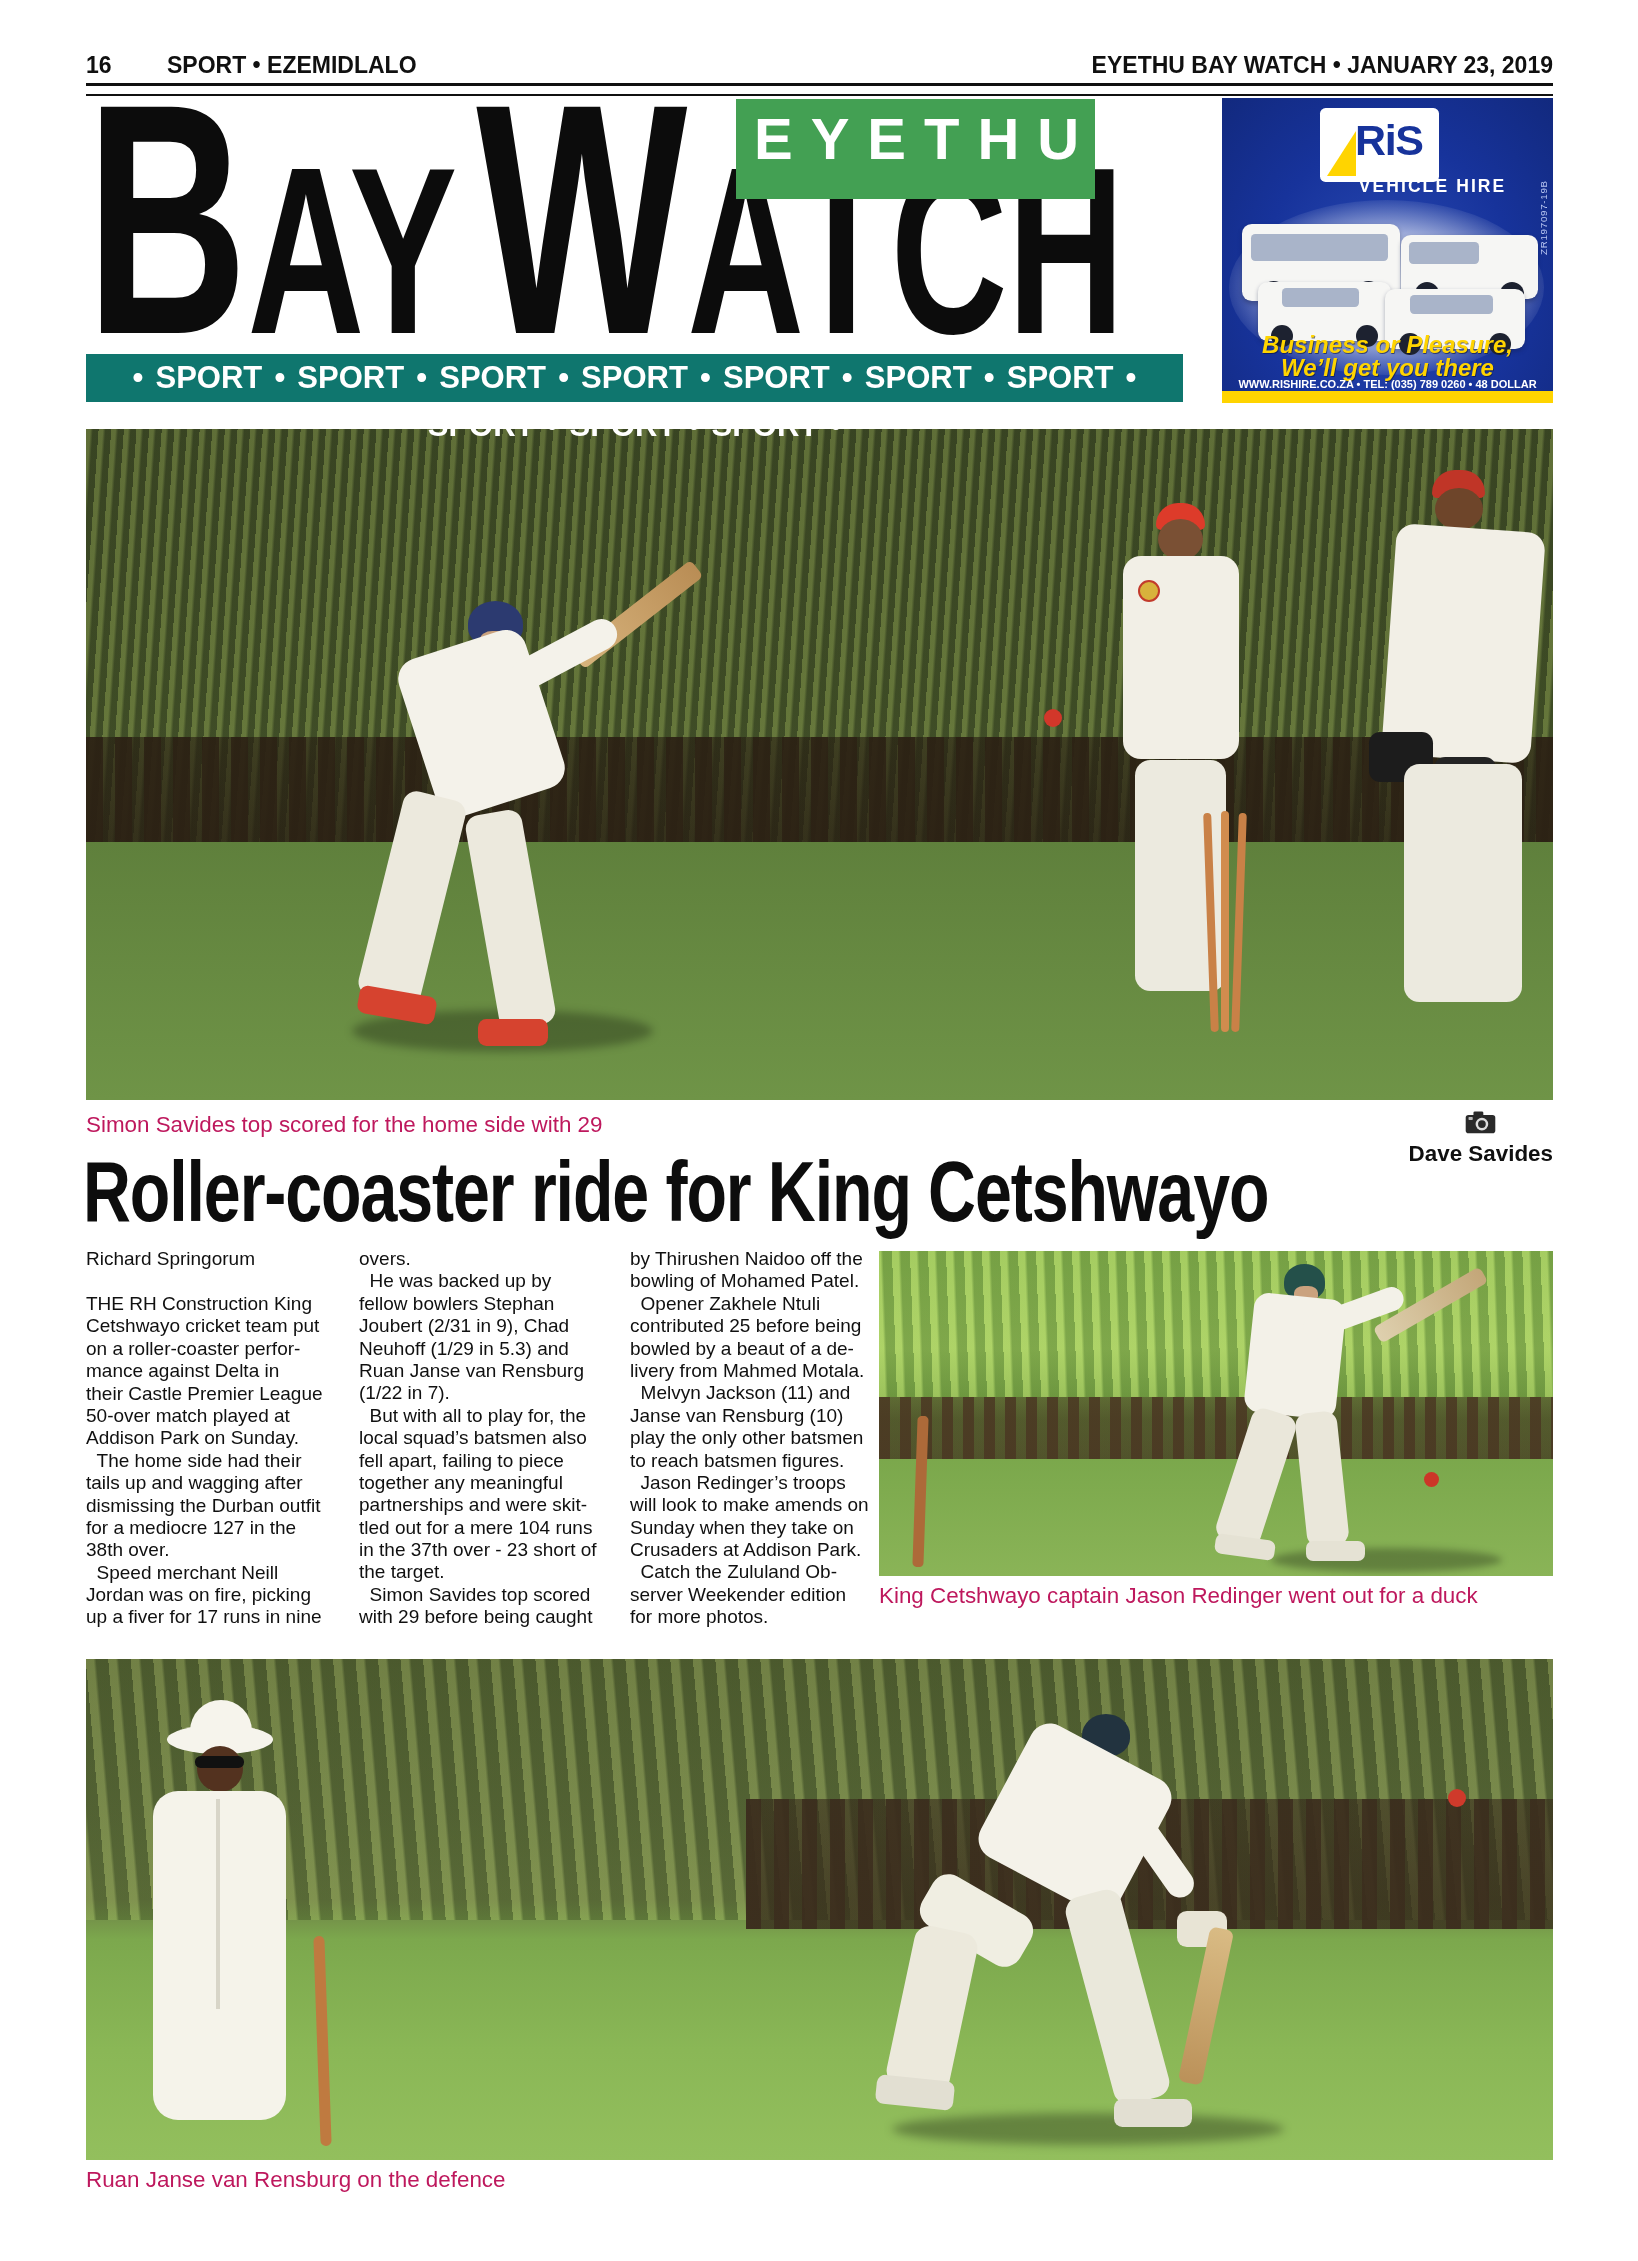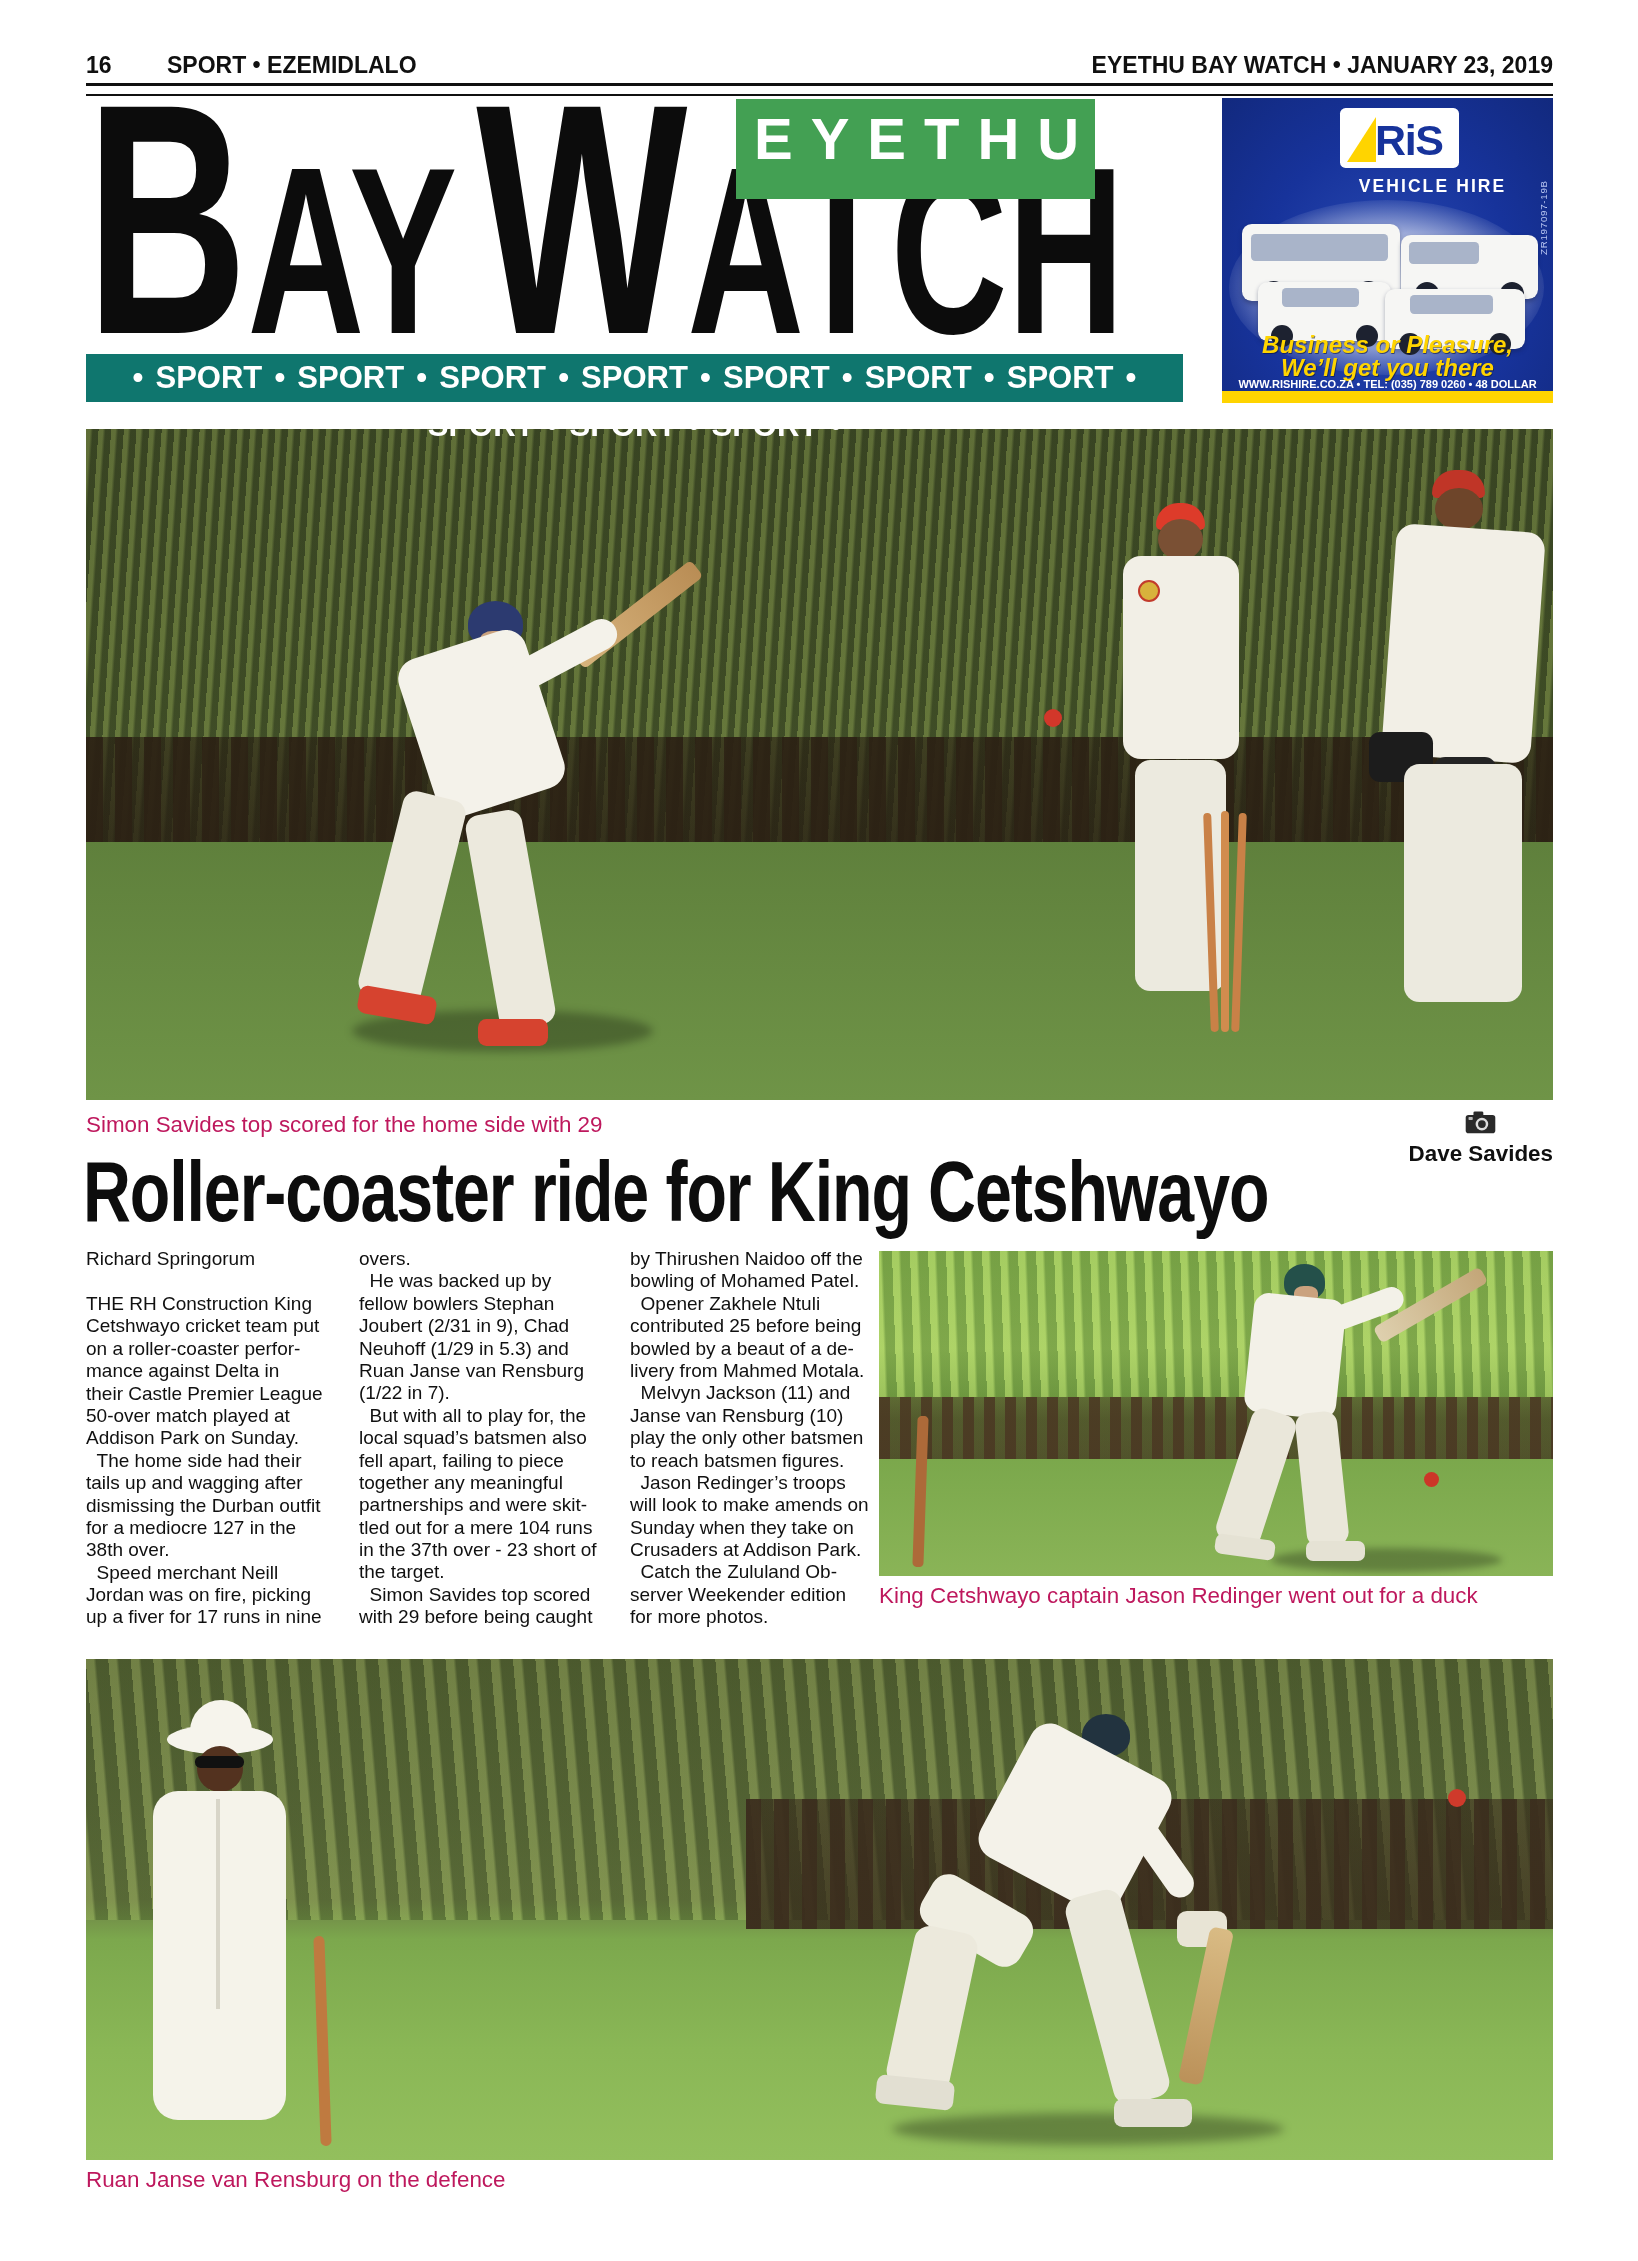--- a/index.html
+++ b/index.html
@@ -14,21 +14,21 @@
         transform:scaleX(0.68);transform-origin:left top;font-weight:bold;color:#0c0c0c;letter-spacing:-0.015em;}
   .mast .cap{font-size:329px;}
   .mast .sm{font-size:238px;}
   .mast .w2{margin-left:28px;}
   .kicker{left:736px;top:99px;width:359px;height:100px;background:#43a053;color:#fff;
           font-size:58px;font-weight:bold;line-height:79px;text-align:center;letter-spacing:18px;text-indent:18px;z-index:3;}
   .sportbar{left:86px;top:354px;width:1097px;height:48px;background:#0f766e;color:#fff;
             font-size:31px;font-weight:bold;line-height:48px;text-align:center;word-spacing:3.5px;z-index:2;}
   
   .ad{left:1222px;top:98px;width:331px;height:305px;background:radial-gradient(ellipse at 50% 62%,#2a4bb4 0%,#17339b 55%,#12297e 100%);overflow:hidden;}
-  .ad .logobox{left:98px;top:9.8px;width:119px;height:60px;background:#fff;border-radius:5.6px;margin-left:20px;}
+  .ad .logobox{left:98px;top:9.8px;width:119px;height:74px;background:#fff;border-radius:5.6px;}
   .ad .tri{left:7px;bottom:5.6px;width:0;height:0;border-left:29px solid transparent;border-bottom:45px solid #ffd400;}
   .ad .logotext{left:35px;top:8.4px;font-size:43px;font-weight:bold;color:#17339b;letter-spacing:-1.4px;}
   .ad .sub{left:0;top:78px;width:100%;text-align:center;color:#fff;font-weight:bold;font-size:17.5px;letter-spacing:2.1px;margin-left:45px;}
   .ad .glow{left:7px;top:102px;width:315px;height:175px;background:radial-gradient(ellipse at center,rgba(255,255,255,.95) 0%,rgba(255,255,255,.55) 45%,rgba(255,255,255,0) 75%);border-radius:50%;}
   .veh{position:absolute;background:#f6f6f4;border-radius:9.8px;box-shadow:0 2.1px 4.2px rgba(20,30,70,.35);}
   .vwin{position:absolute;background:#a9b4c9;border-radius:4.2px;}
   .vwheel{position:absolute;background:#1d2230;border-radius:50%;}
   .ad .tag{left:0;width:100%;text-align:center;color:#ffd400;font-size:24px;font-weight:bold;font-style:italic;text-shadow:0.7px 1.4px 0 rgba(10,20,60,.6);}
   .ad .contact{left:0;top:280px;width:100%;text-align:center;color:#fff;font-weight:bold;font-size:11px;letter-spacing:0;}
   .ad .ybar{left:0;bottom:0;width:100%;height:12px;background:#ffd400;}

